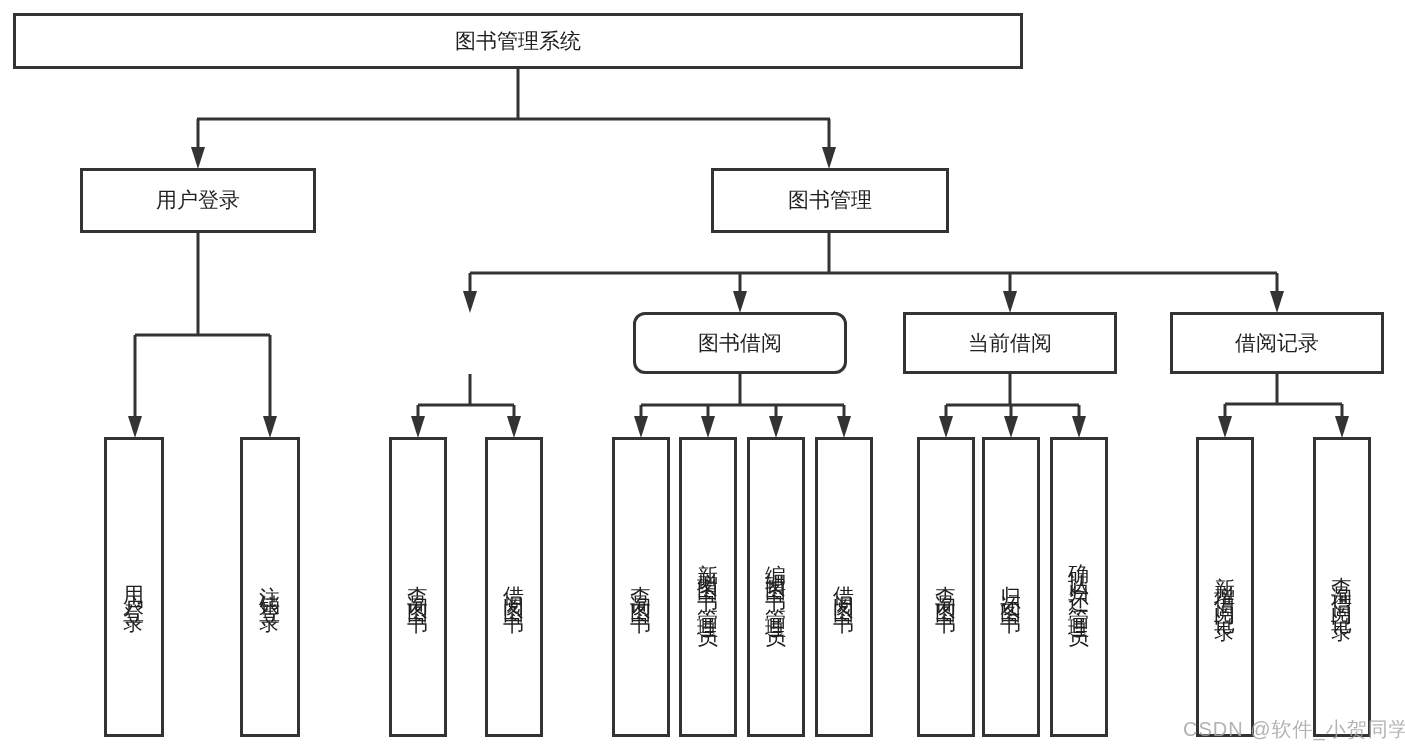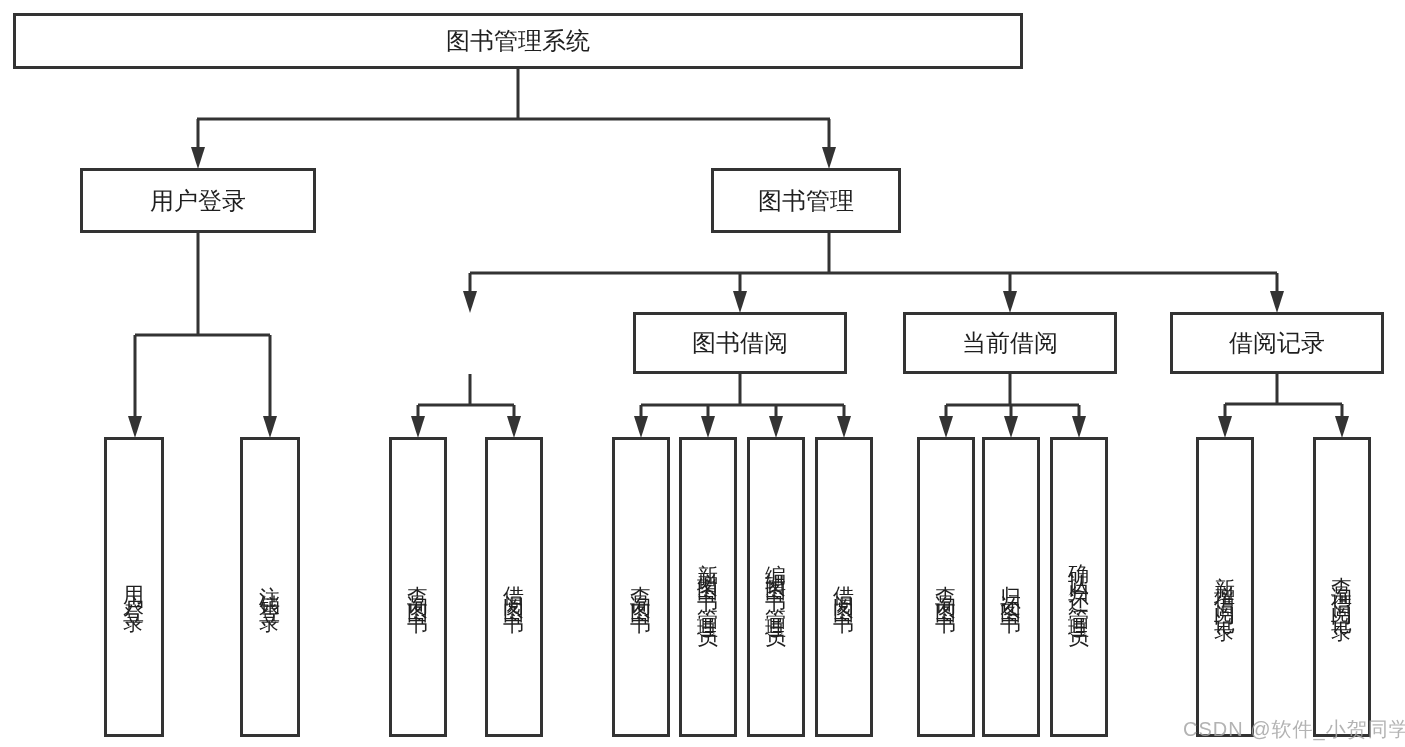--- a/index.html
+++ b/index.html
@@ -36,21 +36,21 @@
   .box {
     position: absolute;
     box-sizing: border-box;
     background: var(--fill);
     border: 3px solid var(--border);
     color: var(--text);
     display: flex;
     align-items: center;
     justify-content: center;
     text-align: center;
-    font-size: 24px;
+    font-size: 21px;
     line-height: 1.15;
   }
   .vbox {
     writing-mode: vertical-rl;
     text-orientation: mixed;
     letter-spacing: 9px;
     font-size: 21px;
     line-height: 1;
   }
   .leaf { top: 437px; height: 300px; width: 58px; }
@@ -117,23 +117,23 @@
     <g>
       <path class="edge" d="M1277 374 V404 M1225 404 H1342 M1225 404 V419 M1342 404 V419"></path>
       <polygon class="arrow" points="1218,416 1232,416 1225,438"></polygon>
       <polygon class="arrow" points="1335,416 1349,416 1342,438"></polygon>
     </g>
   </svg>
 
   <div class="box" style="left:13px; top:13px; width:1010px; height:56px;">图书管理系统</div>
 
   <div class="box" style="left:80px; top:168px; width:236px; height:65px;">用户登录</div>
-  <div class="box" style="left:711px; top:168px; width:190px; height:65px;">图书管理</div>
+  <div class="box" style="left:711px; top:168px; width:238px; height:65px;">图书管理</div>
 
-  <div class="box" style="left:633px; top:312px; width:214px; height:62px;">图书借阅</div>
+  <div class="box" style="left:633px; top:312px; width:214px; height:62px;border-radius:12px;">图书借阅</div>
   <div class="box" style="left:903px; top:312px; width:214px; height:62px;">当前借阅</div>
   <div class="box" style="left:1170px; top:312px; width:214px; height:62px;">借阅记录</div>
 
   <div class="box vbox leaf" style="left:104px; width:60px;">用户登录</div>
   <div class="box vbox leaf" style="left:240px; width:60px;">注销登录</div>
 
   <div class="box vbox leaf" style="left:389px;">查询图书</div>
   <div class="box vbox leaf" style="left:485px;">借阅图书</div>
 
   <div class="box vbox leaf" style="left:612px;">查询图书</div>

